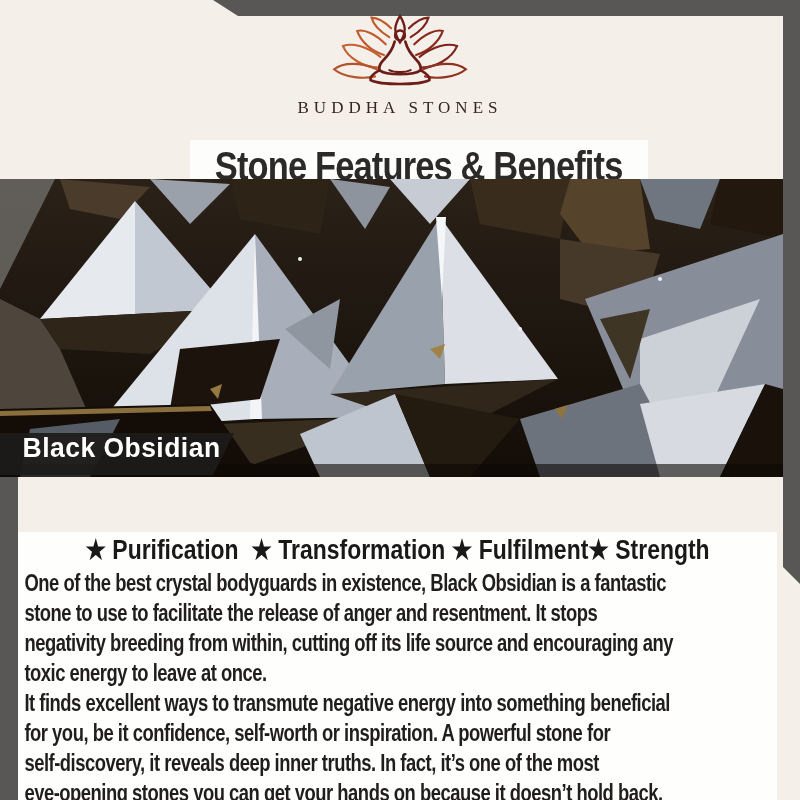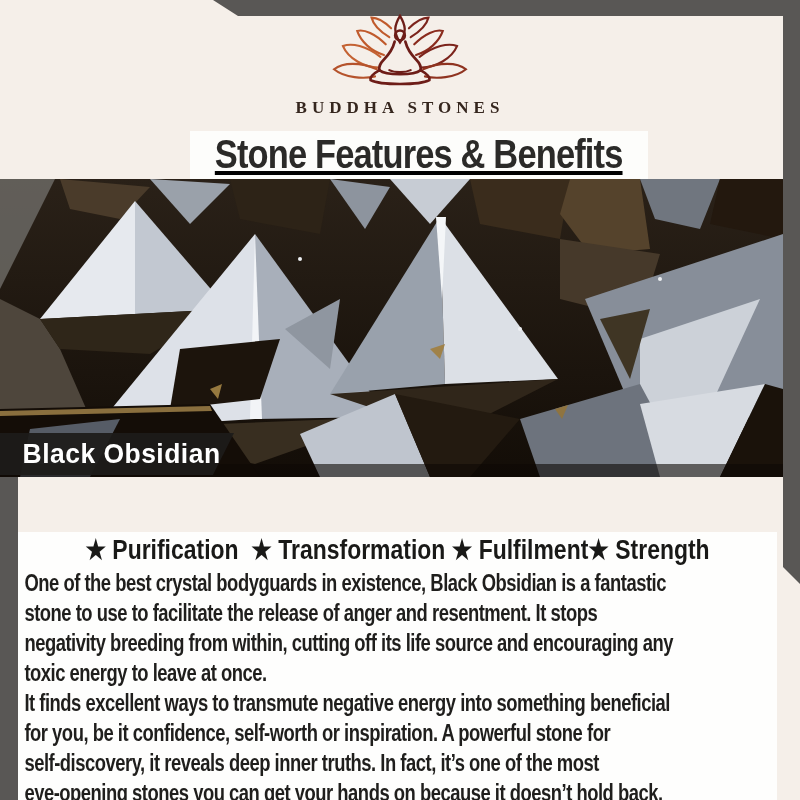--- a/index.html
+++ b/index.html
@@ -3,33 +3,33 @@
 <meta charset="utf-8">
 <style>
   html,body{margin:0;padding:0;background:#e9e4df;}
   .page{position:relative;width:800px;height:800px;background:#f5efe9;overflow:hidden;
         font-family:"Liberation Sans", sans-serif;}
   .ribbons{position:absolute;left:0;top:0;width:800px;height:800px;z-index:1;}
   
   .brand{position:absolute;left:0;top:14px;width:800px;text-align:center;z-index:2;}
   .brand svg{display:block;margin:0 auto;}
   .brand-name{margin-top:2px;font-family:"Liberation Serif", serif;font-size:17px;
-              font-weight:700;letter-spacing:5px;color:#35261e;}
+              font-weight:400;letter-spacing:5px;color:#35261e;}
   
-  .title-bar{position:absolute;left:190px;top:131px;width:458px;height:53px;background:#fdfdfb;
-             z-index:2;display:flex;justify-content:center;text-decoration:underline;}
+  .title-bar{position:absolute;left:190px;top:140px;width:458px;height:53px;background:#fdfdfb;
+             z-index:2;display:flex;align-items:center;justify-content:center;}
   .title-text{font-size:41px;font-weight:700;color:#2b2a28;letter-spacing:-1px;
               transform:scaleX(.84);transform-origin:50% 50%;white-space:nowrap;}
   
   .photo{position:absolute;left:0;top:179px;width:783px;height:298px;z-index:2;}
   .photo svg{display:block;}
   .photo-label{position:absolute;left:0;top:254px;width:234px;height:42px;
                background:rgba(29,28,26,.93);z-index:3;
                clip-path:polygon(0 0,100% 0,91% 100%,0 100%);
-               display:flex;align-items:center;}
+               display:flex;}
   .photo-label span{padding-left:23px;color:#ffffff;font-size:27px;font-weight:700;
                     letter-spacing:.5px;transform:scaleX(.98);transform-origin:0 50%;
                     white-space:nowrap;}
   
   .panel{position:absolute;left:18px;top:532px;width:759px;height:280px;background:#fefefd;
          z-index:2;}
   .features{height:36px;line-height:36px;text-align:center;font-size:27px;font-weight:700;
             color:#191917;white-space:pre;transform:scaleX(.85);transform-origin:50% 50%;}
   .body-line{height:30px;line-height:30px;padding-left:8px;font-size:23px;font-weight:700;
              color:#1f1e1c;letter-spacing:-.6px;white-space:pre;

